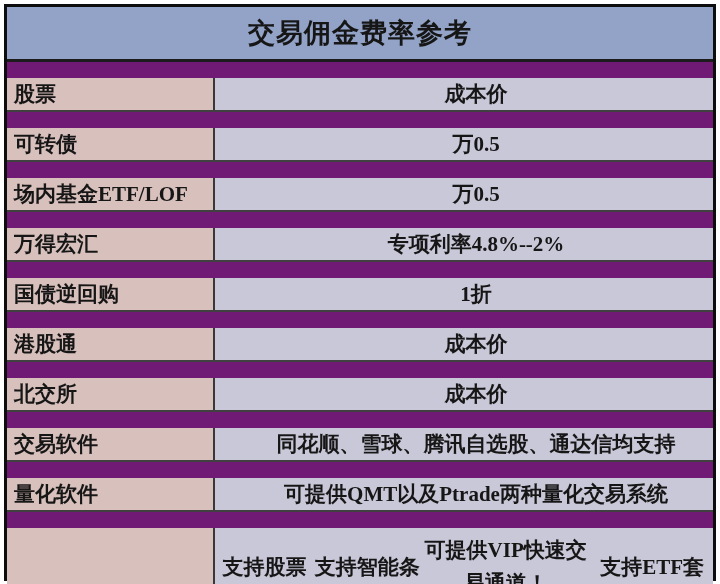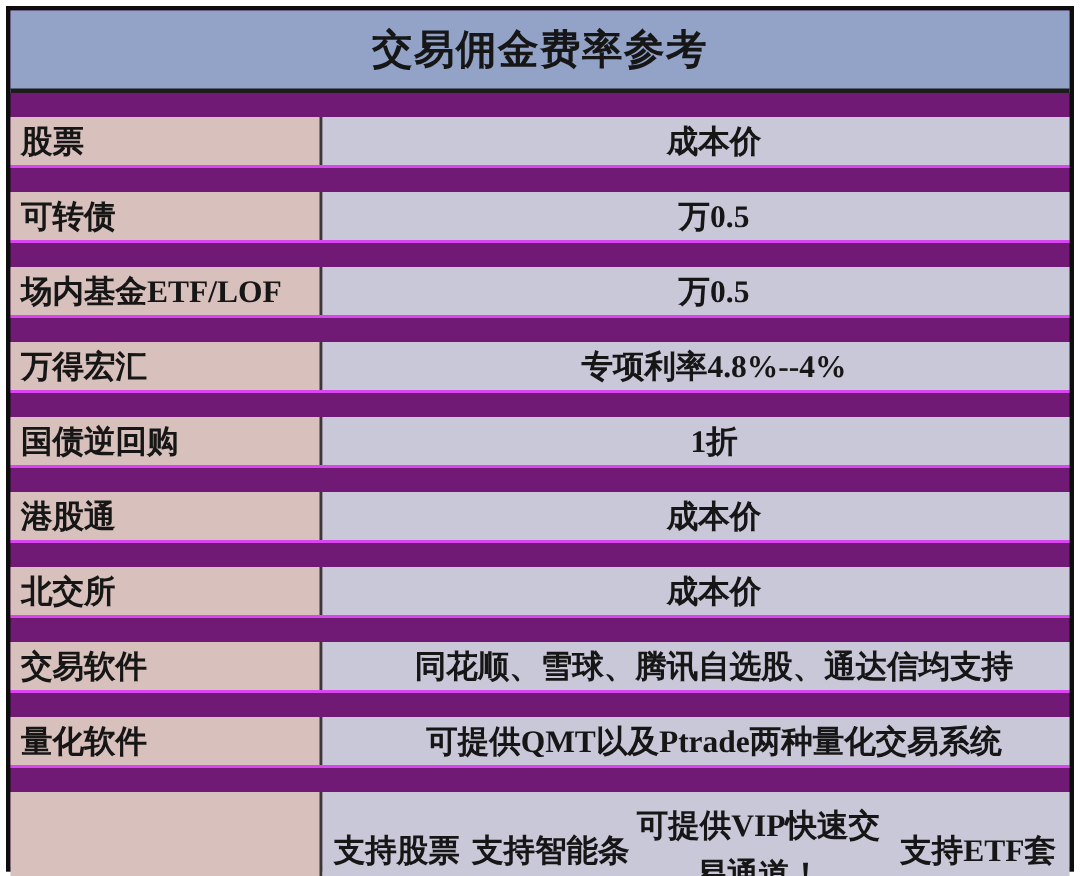--- a/index.html
+++ b/index.html
@@ -35,21 +35,21 @@
     justify-content: center;
     font-size: 27px;
     font-weight: bold;
     letter-spacing: 1px;
   }
   .row {
     flex: 0 0 32px;
     height: 32px;
     display: flex;
     flex-direction: row;
-    border-bottom: 2px solid #d946ef;
+    border-bottom: 2px solid #404040;
   }
   .row.other-row {
     flex: 1 1 auto;
     height: auto;
     border-bottom: none;
   }
   .cell-l {
     flex: 0 0 208px;
     width: 208px;
     background: #d8c0bc;
@@ -101,21 +101,21 @@
   <div class="row">
     <div class="cell-l">可转债</div>
     <div class="cell-r">万0.5</div>
   </div>
   <div class="row">
     <div class="cell-l">场内基金ETF/LOF</div>
     <div class="cell-r">万0.5</div>
   </div>
   <div class="row">
     <div class="cell-l">万得宏汇</div>
-    <div class="cell-r">专项利率4.8%--4%</div>
+    <div class="cell-r">专项利率4.8%--2%</div>
   </div>
   <div class="row">
     <div class="cell-l">国债逆回购</div>
     <div class="cell-r">1折</div>
   </div>
   <div class="row">
     <div class="cell-l">港股通</div>
     <div class="cell-r">成本价</div>
   </div>
   <div class="row">

